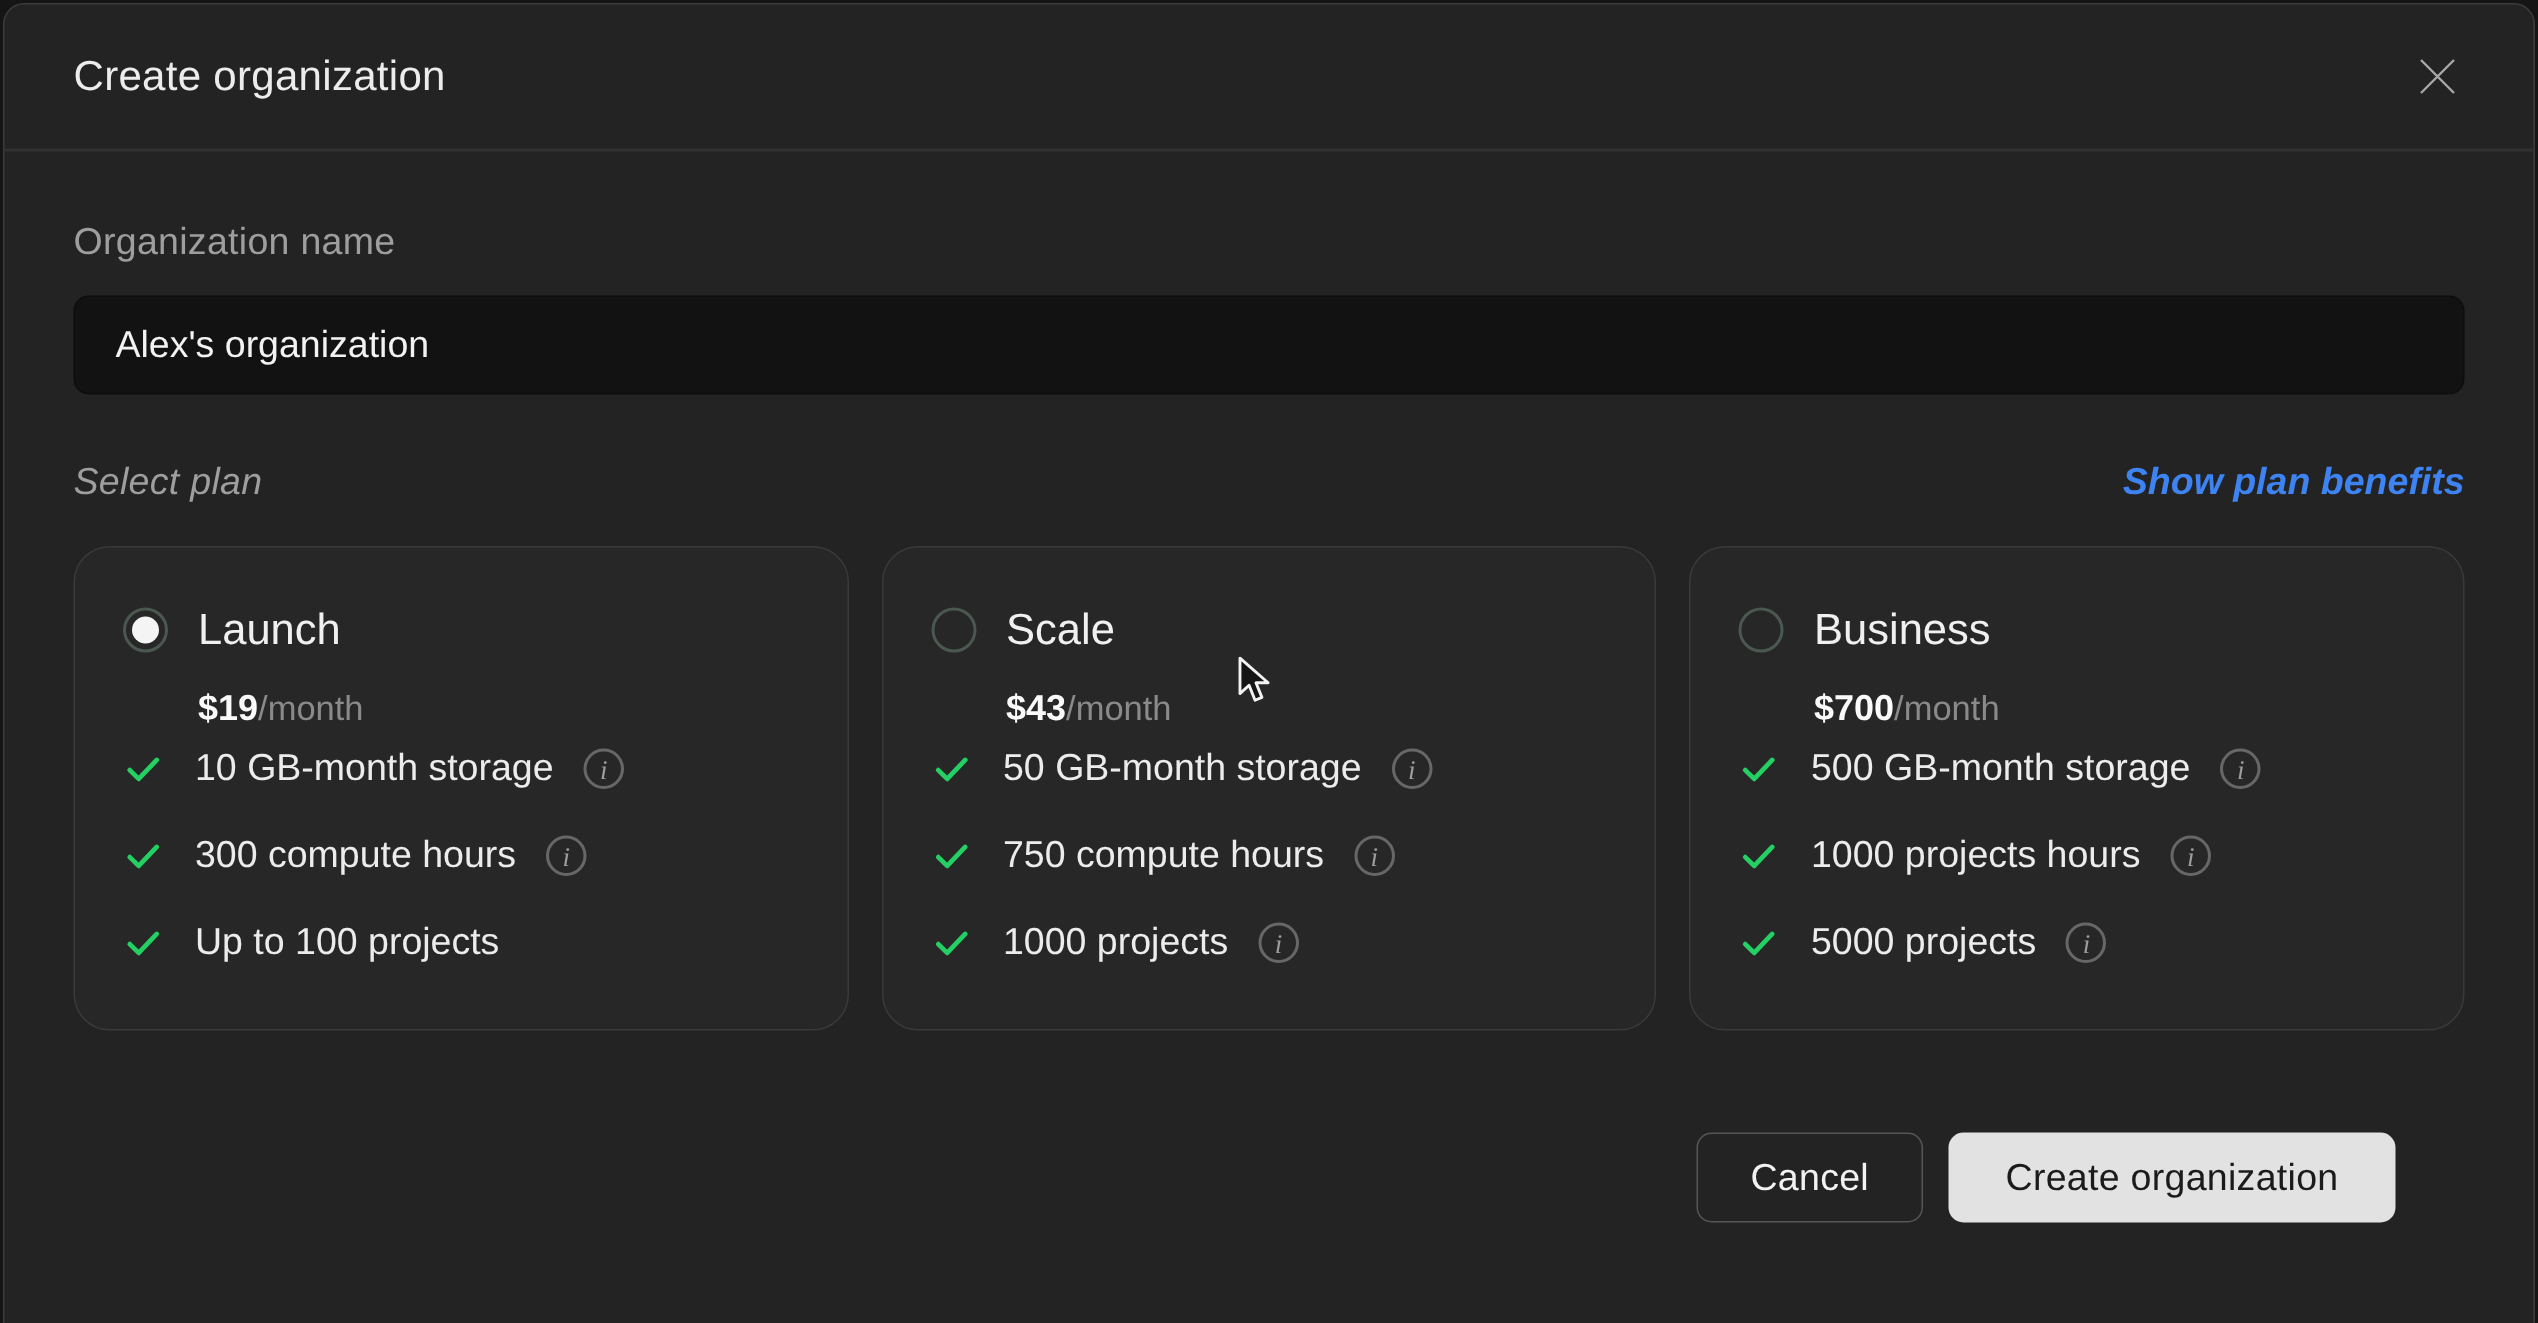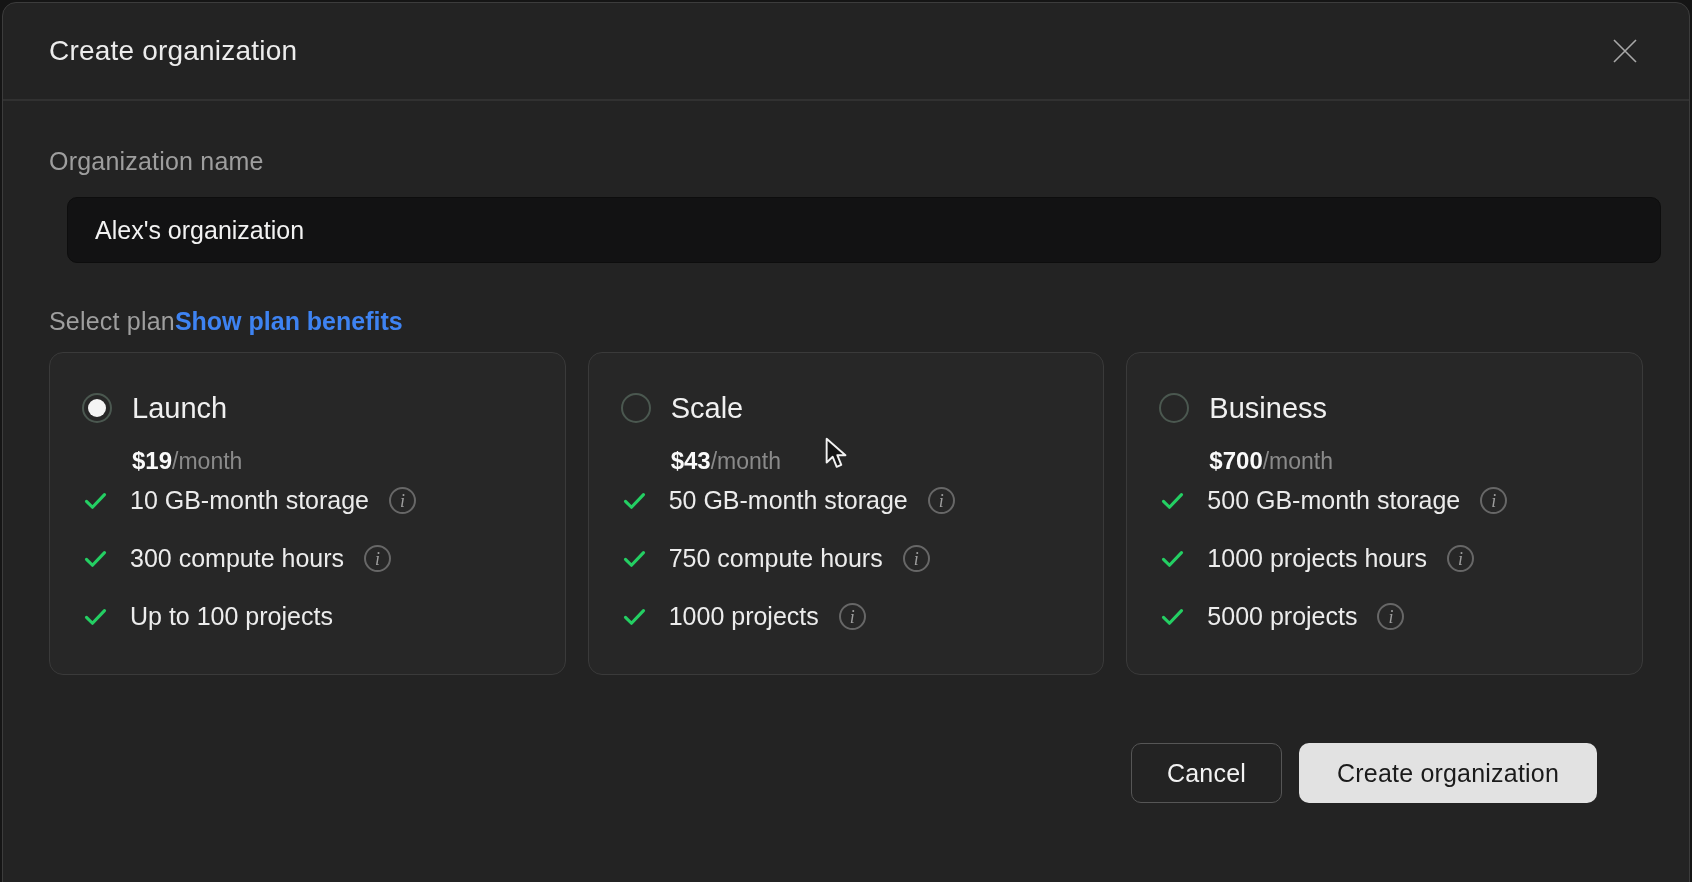--- a/index.html
+++ b/index.html
@@ -33,35 +33,34 @@
     font-size:25px; color:#9e9e9e; letter-spacing:.2px;
   }
   .field-label { display:block; margin-bottom:21px; }
   .text-input {
     width:100%; height:66px;
     background:#121213; color:#f2f2f2;
     border:1px solid #0d0d0d; border-radius:10px;
     font-size:25px; padding:0 27px;
     font-family:"Liberation Sans", sans-serif;
     outline:none;
-    margin-left:18px;
   }
   .plan-header-row {
-    margin-top:44px; margin-bottom:16px;
-    display:flex; align-items:center; justify-content:flex-start;
+    margin-top:44px; margin-bottom:28px;
+    display:flex; align-items:center; justify-content:space-between;font-style:italic;
   }
   .benefits-link {
     font-size:25px; font-weight:700; color:#3e83f2; text-decoration:none;
   }
   .cards { display:flex; gap:22px; }
   .card {
     flex:1;
     background:#272727;
     border:1px solid #3a3a3a;
-    border-radius:14px;
+    border-radius:24px;
     padding:34px 14px 42px 32px;
   }
   .card-title-row { display:flex; align-items:center; gap:20px; height:42px; }
   .radio {
     width:30px; height:30px; border-radius:50%;
     border:2px solid #4b5850; position:relative; flex:0 0 auto;
     cursor:pointer; background:transparent;
   }
   .radio.selected::after {
     content:""; position:absolute; left:4px; top:4px;

